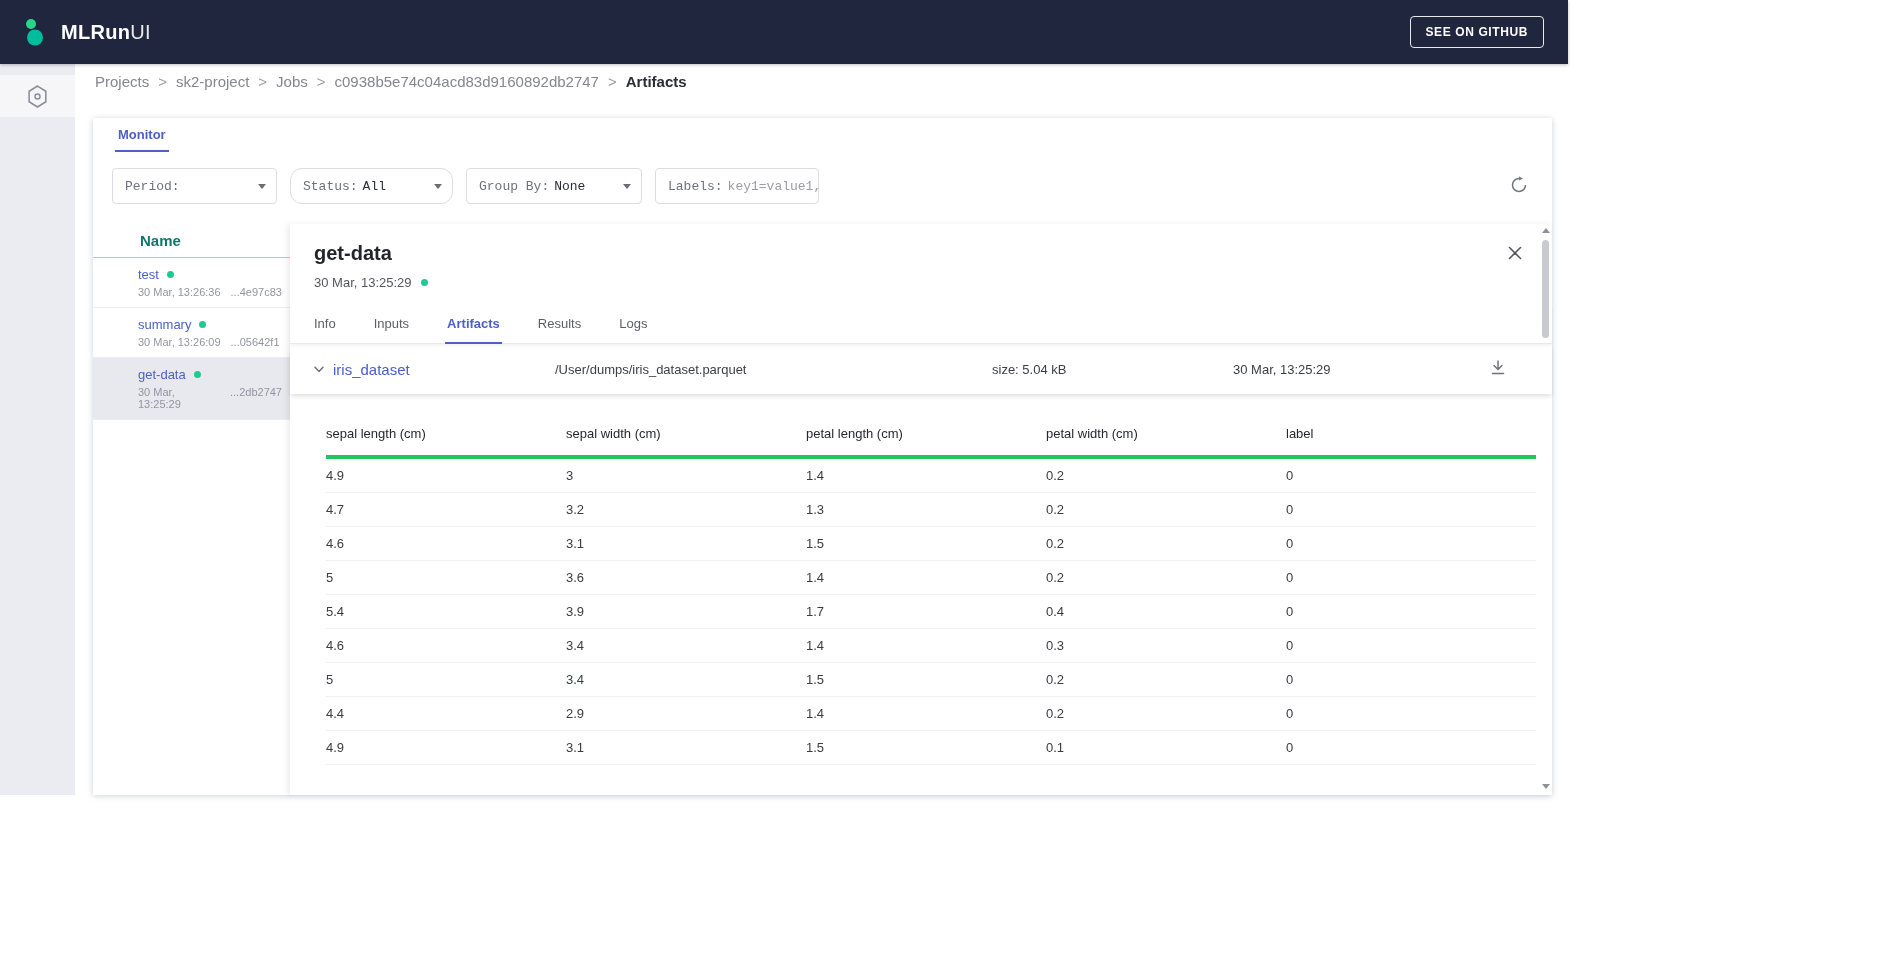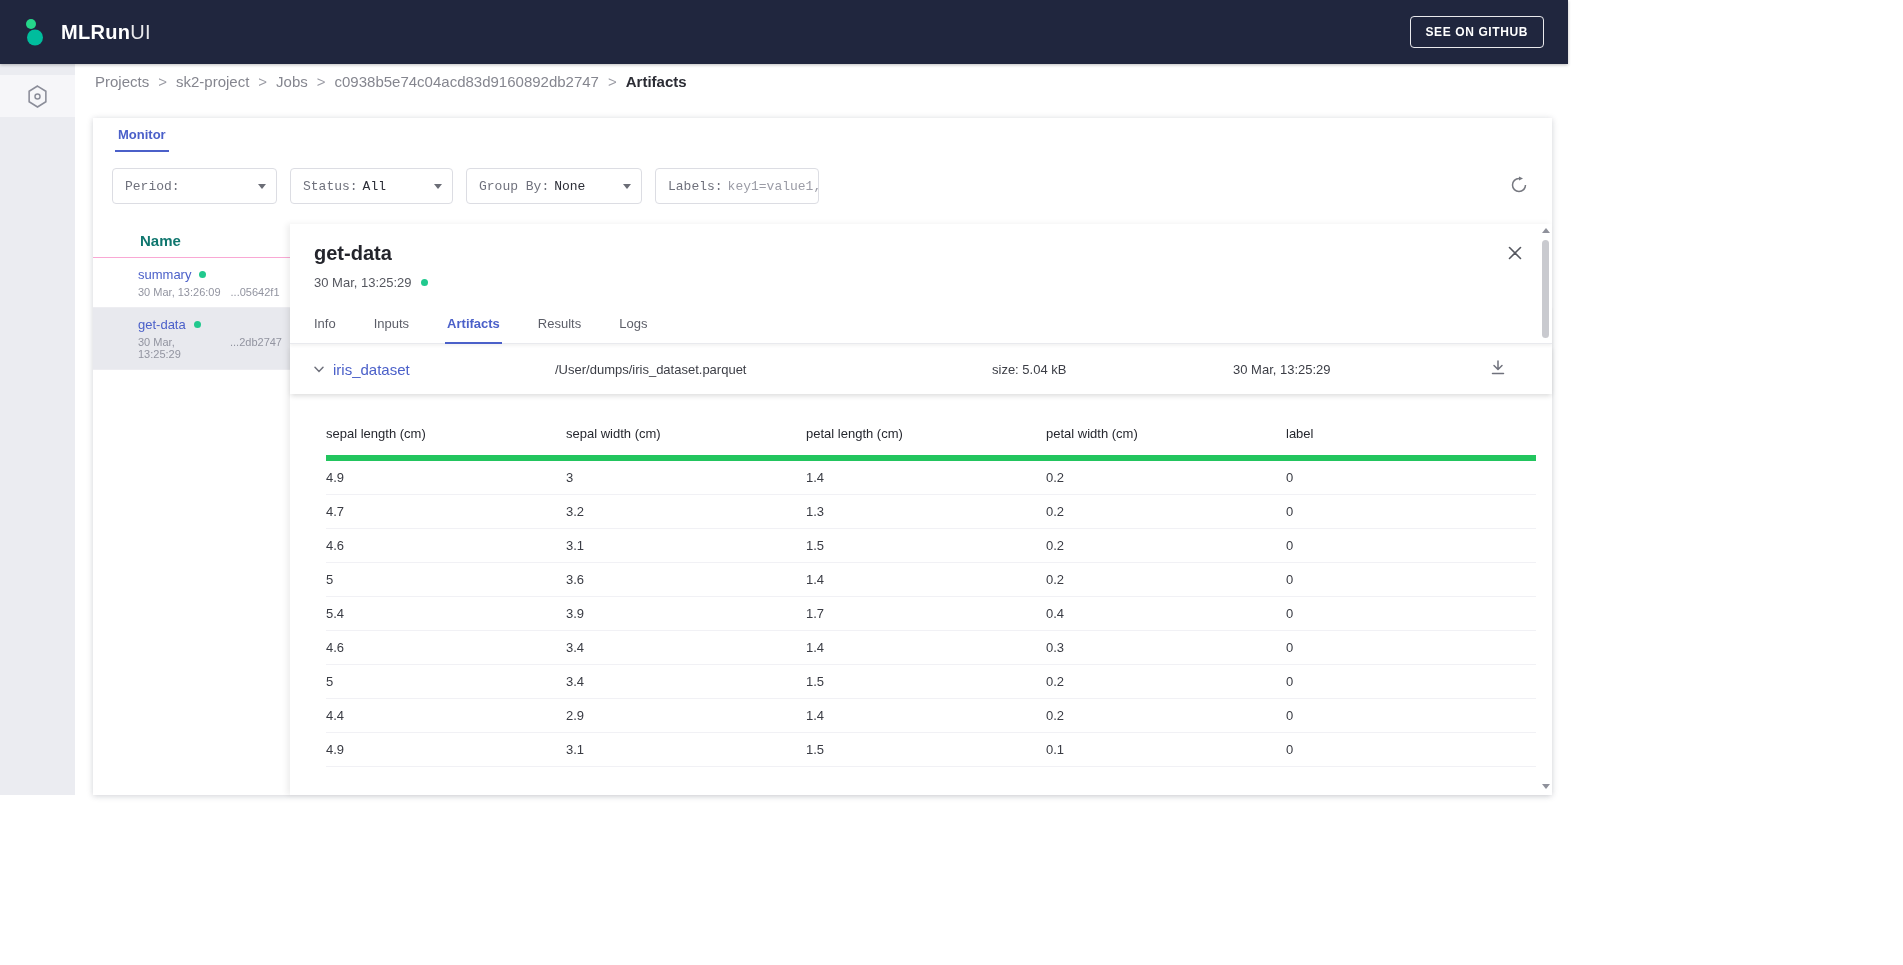--- a/index.html
+++ b/index.html
@@ -35,21 +35,21 @@
   .card { position:absolute; left:93px; top:118px; width:1459px; height:677px;
     background:#fff; box-shadow:0 1px 6px rgba(40,44,70,.22); }
 
   .monitor-row { height:34px; padding-left:22px; display:flex; align-items:flex-end; }
   .monitor-tab { color:var(--link-blue,#4b60c9); font-size:13px; font-weight:700;
     padding:0 3px 8px; border-bottom:2px solid var(--link-blue,#4b60c9); cursor:pointer; }
 
   .filters-row { display:flex; align-items:center; gap:13px; padding:16px 20px 20px 19px;font-family:Liberation Mono, monospace; }
   .filter-box { height:36px; border:1px solid #dcdde3; border-radius:4px; background:#fff;
     display:flex; align-items:center; padding:0 10px 0 12px; font-size:13px; cursor:pointer; }
-  .w-period { width:165px; } .w-status { width:163px; } .w-group { width:176px; } .w-labels { width:164px; }
+  .w-period { width:165px; } .w-status { width:163px;border-radius:12px; } .w-group { width:176px; } .w-labels { width:164px; }
   .f-label { color:#6f717c; white-space:pre; }
   .f-value { color:#2b2d36; margin-left:5px; }
   .caret { margin-left:auto; width:0; height:0; border-left:4px solid transparent;
     border-right:4px solid transparent; border-top:5px solid #6b6d76; }
   .labels-input { border:none; outline:none; width:92px; margin-left:5px; font-size:13px;
     font-family:inherit; color:#2b2d36; background:transparent; }
   .labels-input::placeholder { color:#9b9ca6; }
   .refresh-btn { margin-left:auto; background:none; border:none; color:#75777f; cursor:pointer; padding:4px; }
 
   
@@ -85,21 +85,21 @@
     padding:0 24px; box-shadow:0 3px 5px -1px rgba(0,0,0,.14); z-index:1; }
   .a-name-wrap { display:flex; align-items:center; gap:9px; cursor:pointer; }
   .a-name { color:var(--link-blue,#4b60c9); font-size:15px; }
   .a-abs { position:absolute; top:50%; transform:translateY(-50%); font-size:13px; color:#3c3e46; }
   .a-path { left:265px; } .a-size { left:702px; } .a-date { left:943px; }
   .dl-btn { position:absolute; right:42px; top:50%; transform:translateY(-50%);
     background:none; border:none; color:#6f717c; cursor:pointer; padding:3px; }
 
   .preview-table { margin:20px 0 0 36px; width:1210px; border-collapse:collapse; table-layout:fixed; }
   .preview-table th { text-align:left; font-weight:400; font-size:13px; color:#26282f;
-    padding:12px 0 14px; border-bottom:6px solid #22c55e; }
+    padding:12px 0 14px; border-bottom:4px solid #22c55e; }
   .preview-table td { font-size:13px; color:#3a3c44; padding:9px 0; border-bottom:1px solid #f1f1f5; }
   .preview-table col.c { width:240px; }
 
   
   .vscroll { position:absolute; top:108px; bottom:4px; right:1px; width:10px; z-index:6; }
   .tri-up { position:absolute; top:2px; left:1px; width:0; height:0; cursor:pointer;
     border-left:4px solid transparent; border-right:4px solid transparent; border-bottom:5px solid #8f919b; }
   .tri-down { position:absolute; bottom:2px; left:1px; width:0; height:0; cursor:pointer;
     border-left:4px solid transparent; border-right:4px solid transparent; border-top:5px solid #8f919b; }
   .thumb { position:absolute; top:14px; left:1px; width:7px; height:98px;
@@ -174,20 +174,30 @@
           <path d="M9 0.4 L13 2.5 L9 4.6 Z" fill="currentColor"></path>
         </svg>
       </button>
     </div>
 
     <div class="split">
 
       <div class="job-panel">
         <div class="job-panel-header">Name</div>
         <div>
+  <div class="job-item">
+    <div class="job-name-row">
+      <span class="job-name">test</span>
+      <span class="dot"></span>
+    </div>
+    <div class="job-sub">
+      <span class="job-ts">30 Mar, 13:26:36</span>
+      <span class="job-uid">...4e97c83</span>
+    </div>
+  </div>
 
   <div class="job-item">
     <div class="job-name-row">
       <span class="job-name">summary</span>
       <span class="dot"></span>
     </div>
     <div class="job-sub">
       <span class="job-ts">30 Mar, 13:26:09</span>
       <span class="job-uid">...05642f1</span>
     </div>

